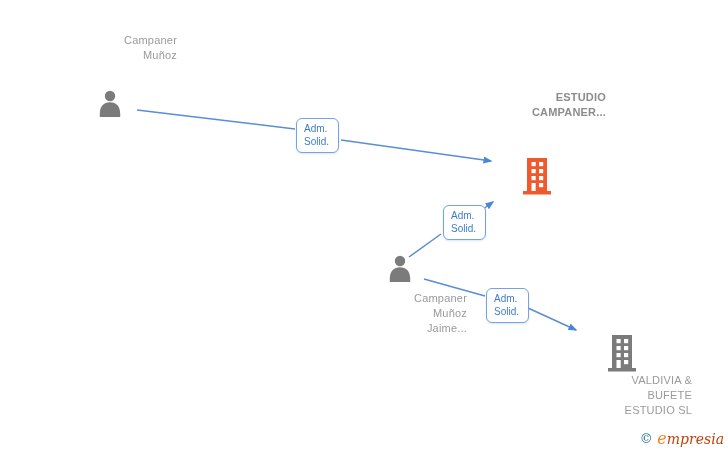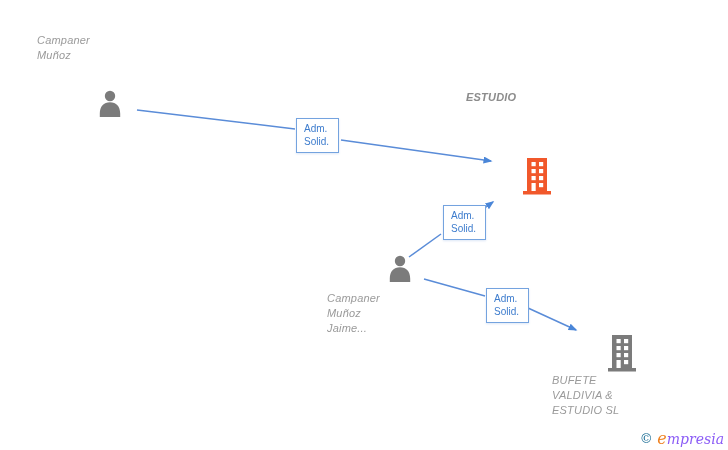--- a/index.html
+++ b/index.html
@@ -4,36 +4,36 @@
 <style>
   html,body{margin:0;padding:0;}
   body{
     width:728px;height:450px;position:relative;background:#ffffff;
     font-family:"Liberation Sans","DejaVu Sans",sans-serif;
     overflow:hidden;
   }
   .abs{position:absolute;}
   
   .node-label{
-    width:140px;text-align:left;font-size:11px;line-height:15px;
-    color:#9a9a9a;letter-spacing:0.2px;font-style:italic;
+    width:140px;text-align:right;font-size:11px;line-height:15px;
+    color:#9a9a9a;letter-spacing:0.2px;
   }
   .node-label.bold{font-weight:bold;color:#8c8c8c;}
   .node-label div{white-space:nowrap;}
   
   .person-icon svg{display:block;}
   .person-icon .fillshape{fill:#7b7b7b;}
   .building-icon svg{display:block;}
   
   .edge-box{
     box-sizing:border-box;
     min-width:43px;
     background:#ffffff;
     border:1.5px solid #74a3df;
-    border-radius:0;
+    border-radius:6px;
     padding:3px 7px 4px 7px;
     font-size:10px;line-height:13px;
     color:#3d7ccd;
     text-align:left;
     box-shadow:0 1px 2px rgba(120,160,220,0.25);
     cursor:pointer;
   }
   .edge-box div{white-space:nowrap;}
   
   #connectors{position:absolute;left:0;top:0;pointer-events:none;}
@@ -42,21 +42,21 @@
   .watermark{
     right:4px;bottom:3px;
     font-family:"DejaVu Serif","Liberation Serif",serif;
     font-style:italic;
     font-size:14px;line-height:16px;
     cursor:pointer;
     white-space:nowrap;
   }
   .watermark .copy{color:#1d6f96;font-style:normal;font-size:13px;vertical-align:1px;}
   .watermark .brand-first{color:#ef8222;font-size:16px;}
-  .watermark .brand-rest{color:#8b5cf6;margin-top:12px;}
+  .watermark .brand-rest{color:#c2410c;margin-top:12px;}
   .node{cursor:pointer;}
 </style>
 </head>
 <body>
 
 <svg id="connectors" width="728" height="450">
   <defs>
     <marker id="arrowhead" markerWidth="10" markerHeight="8" refX="7.5" refY="3.5" orient="auto" markerUnits="userSpaceOnUse">
       <path d="M0,0 L9,3.5 L0,7 Z" fill="#4a86d8"></path>
     </marker>
@@ -77,20 +77,21 @@
   <span>
     <svg width="28" height="28" viewBox="0 0 28 28">
       <circle class="fillshape" cx="14" cy="7" r="5.2"></circle>
       <path class="fillshape" d="M14 13.2 c-6.3 0 -10.2 4.2 -10.2 11.2 L3.8 28 L24.2 28 L24.2 24.4 C24.2 17.4 20.3 13.2 14 13.2 Z"></path>
     </svg>
   </span>
 </div>
 
 <div class="abs node-label bold" style="left:466px;top:90px;">
   <div>ESTUDIO</div>
+  <div>CAMPANER...</div>
 </div>
 <div class="abs node building-icon" style="left:522px;top:158px;">
   <span>
     <svg width="30" height="37" viewBox="0 0 30 37">
       <rect x="1" y="33" width="28" height="3.5" fill="#f1582b"></rect>
       <rect x="5" y="0" width="20" height="33" fill="#f1582b"></rect>
       <rect x="9.5" y="4" width="4.2" height="4.2" fill="#ffffff"></rect>
       <rect x="17" y="4" width="4.2" height="4.2" fill="#ffffff"></rect>
       <rect x="9.5" y="11" width="4.2" height="4.2" fill="#ffffff"></rect>
       <rect x="17" y="11" width="4.2" height="4.2" fill="#ffffff"></rect>
@@ -126,22 +127,22 @@
       <rect x="9.5" y="11" width="4.2" height="4.2" fill="#ffffff"></rect>
       <rect x="17" y="11" width="4.2" height="4.2" fill="#ffffff"></rect>
       <rect x="9.5" y="18" width="4.2" height="4.2" fill="#ffffff"></rect>
       <rect x="17" y="18" width="4.2" height="4.2" fill="#ffffff"></rect>
       <rect x="9.5" y="25" width="4.2" height="8" fill="#ffffff"></rect>
       <rect x="17" y="25" width="4.2" height="4.2" fill="#ffffff"></rect>
     </svg>
   </span>
 </div>
 <div class="abs node-label" style="left:552px;top:373px;">
+  <div>VALDIVIA &amp;</div>
   <div>BUFETE</div>
-  <div>VALDIVIA &amp;</div>
   <div>ESTUDIO SL</div>
 </div>
 
 <div class="abs edge-box" style="left:296px;top:118px;">
   <div>Adm.</div>
   <div>Solid.</div>
 </div>
 <div class="abs edge-box" style="left:443px;top:205px;">
   <div>Adm.</div>
   <div>Solid.</div>

